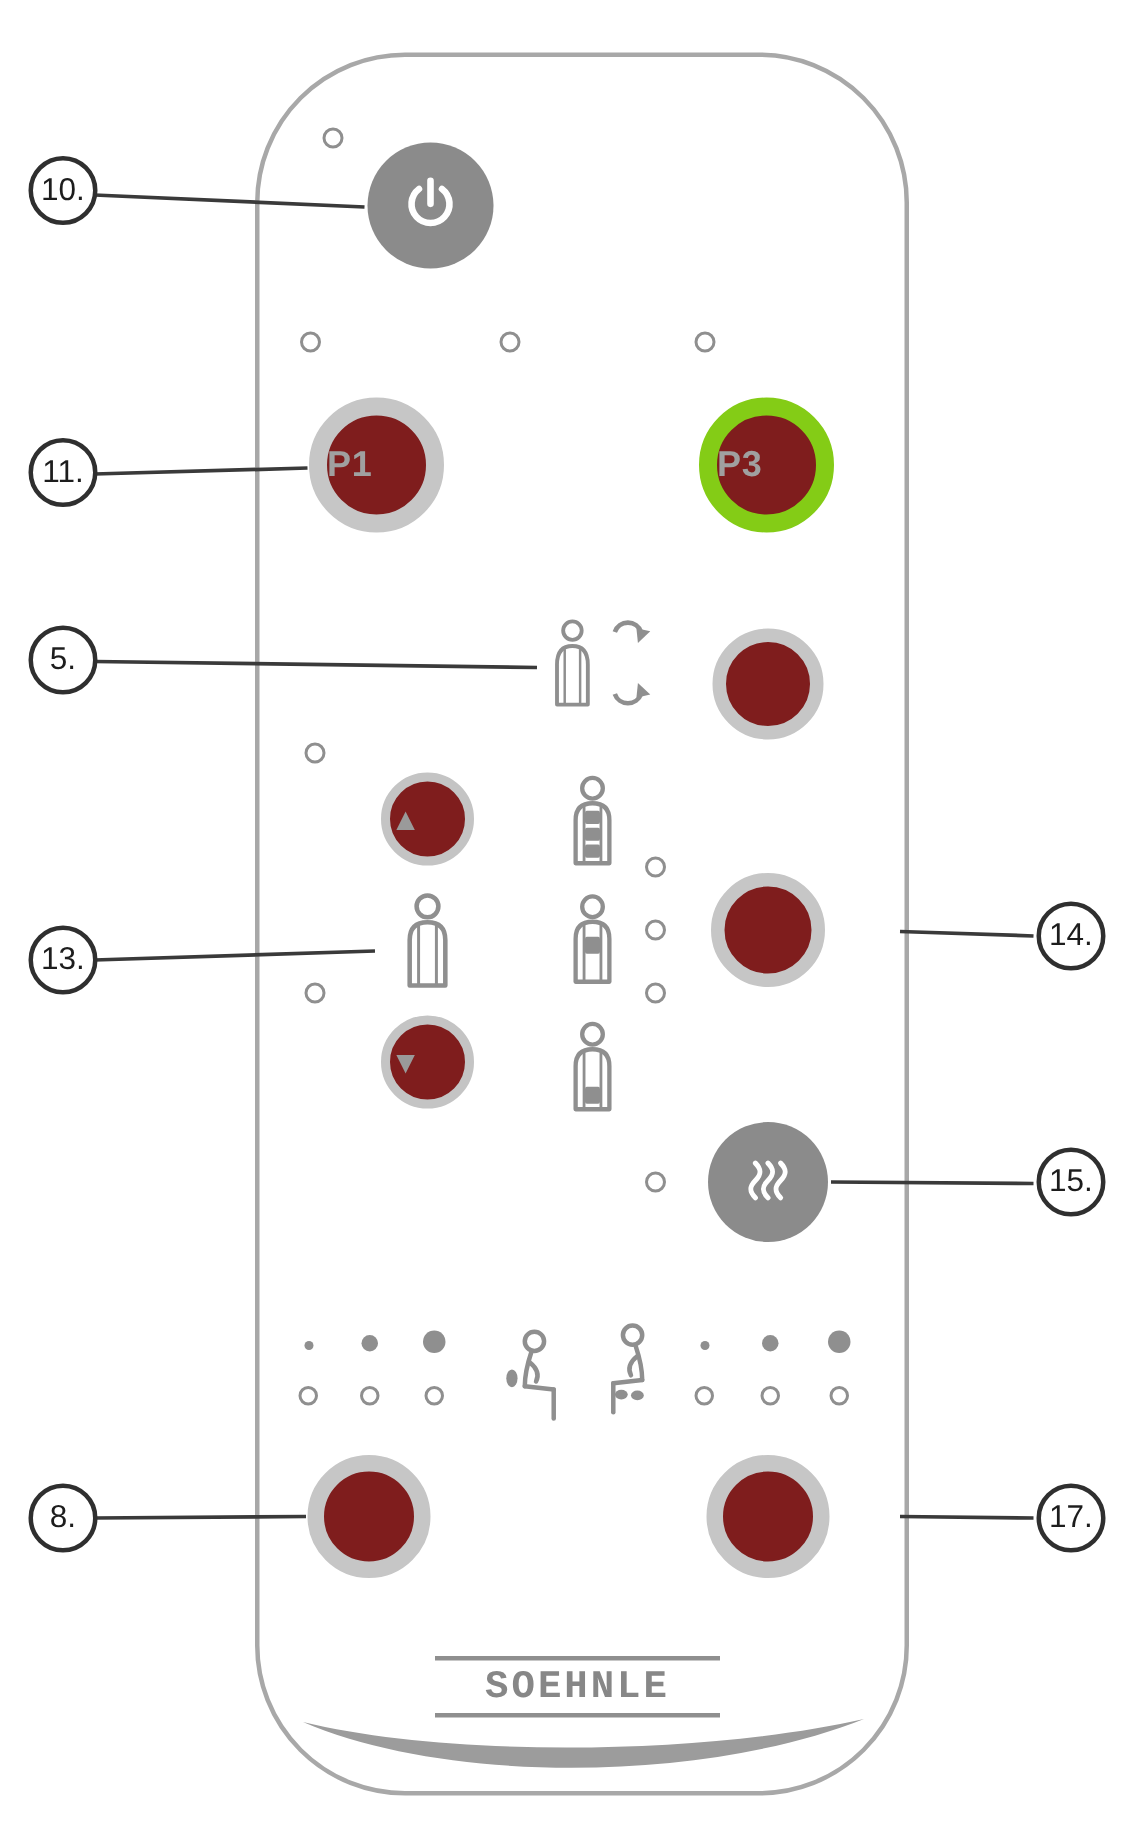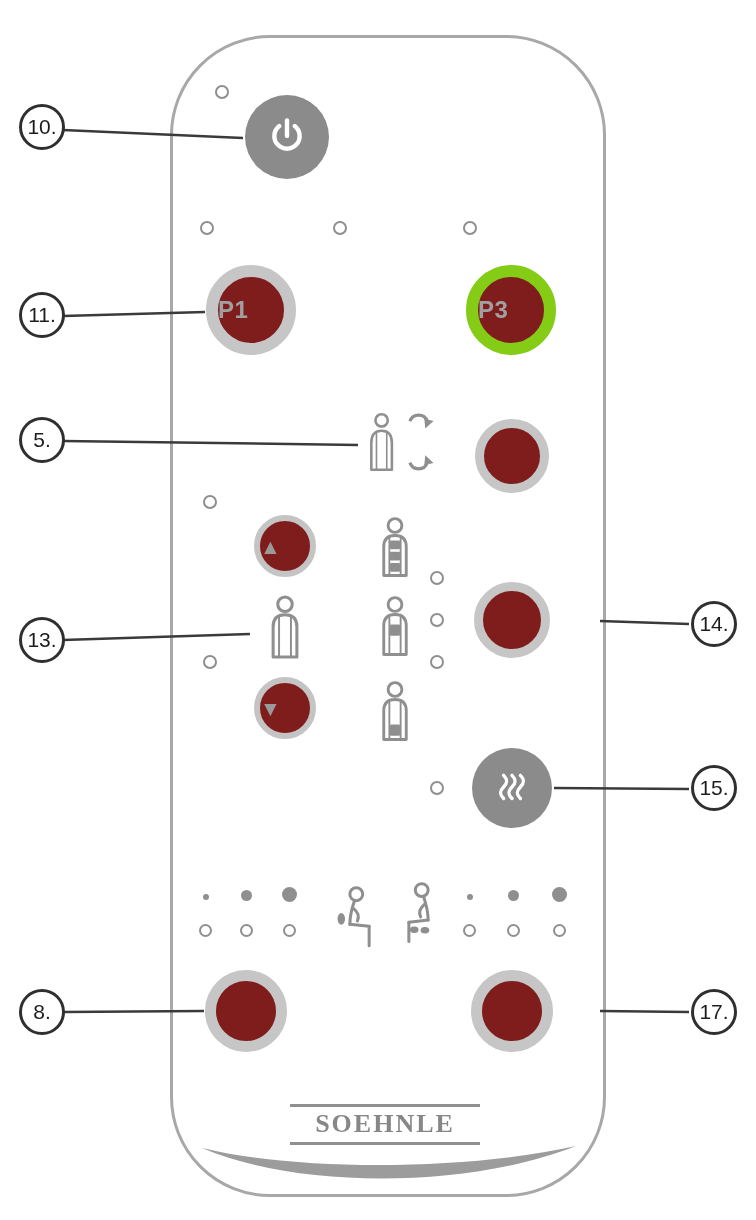--- a/index.html
+++ b/index.html
@@ -32,21 +32,21 @@
     position:absolute;box-sizing:border-box;width:46px;height:46px;
     border:3px solid #2f2f2f;border-radius:50%;background:#ffffff;
     display:flex;align-items:center;justify-content:center;
     font-size:21px;color:#1d1d1d;z-index:6;
   }
   .overlay{position:absolute;left:0;top:0;z-index:5;pointer-events:none;}
   .logo-block{position:absolute;left:288px;top:1104px;width:194px;text-align:center;}
   .logo-line{border-top:3px solid #8f8f8f;margin:0 2px;}
   .logo-text{
     color:#878787;font-weight:700;font-size:26px;letter-spacing:2px;
-    margin:2px 0 3px 0;font-family:Liberation Serif, serif;
+    margin:2px 0 3px 0;font-family:Liberation Mono, monospace;
   }
 </style>
 </head>
 <body>
 
 <div class="canvas">
 
   <div class="remote-body"></div>
 
   <div class="led" style="left:215px;top:85px;"></div>

